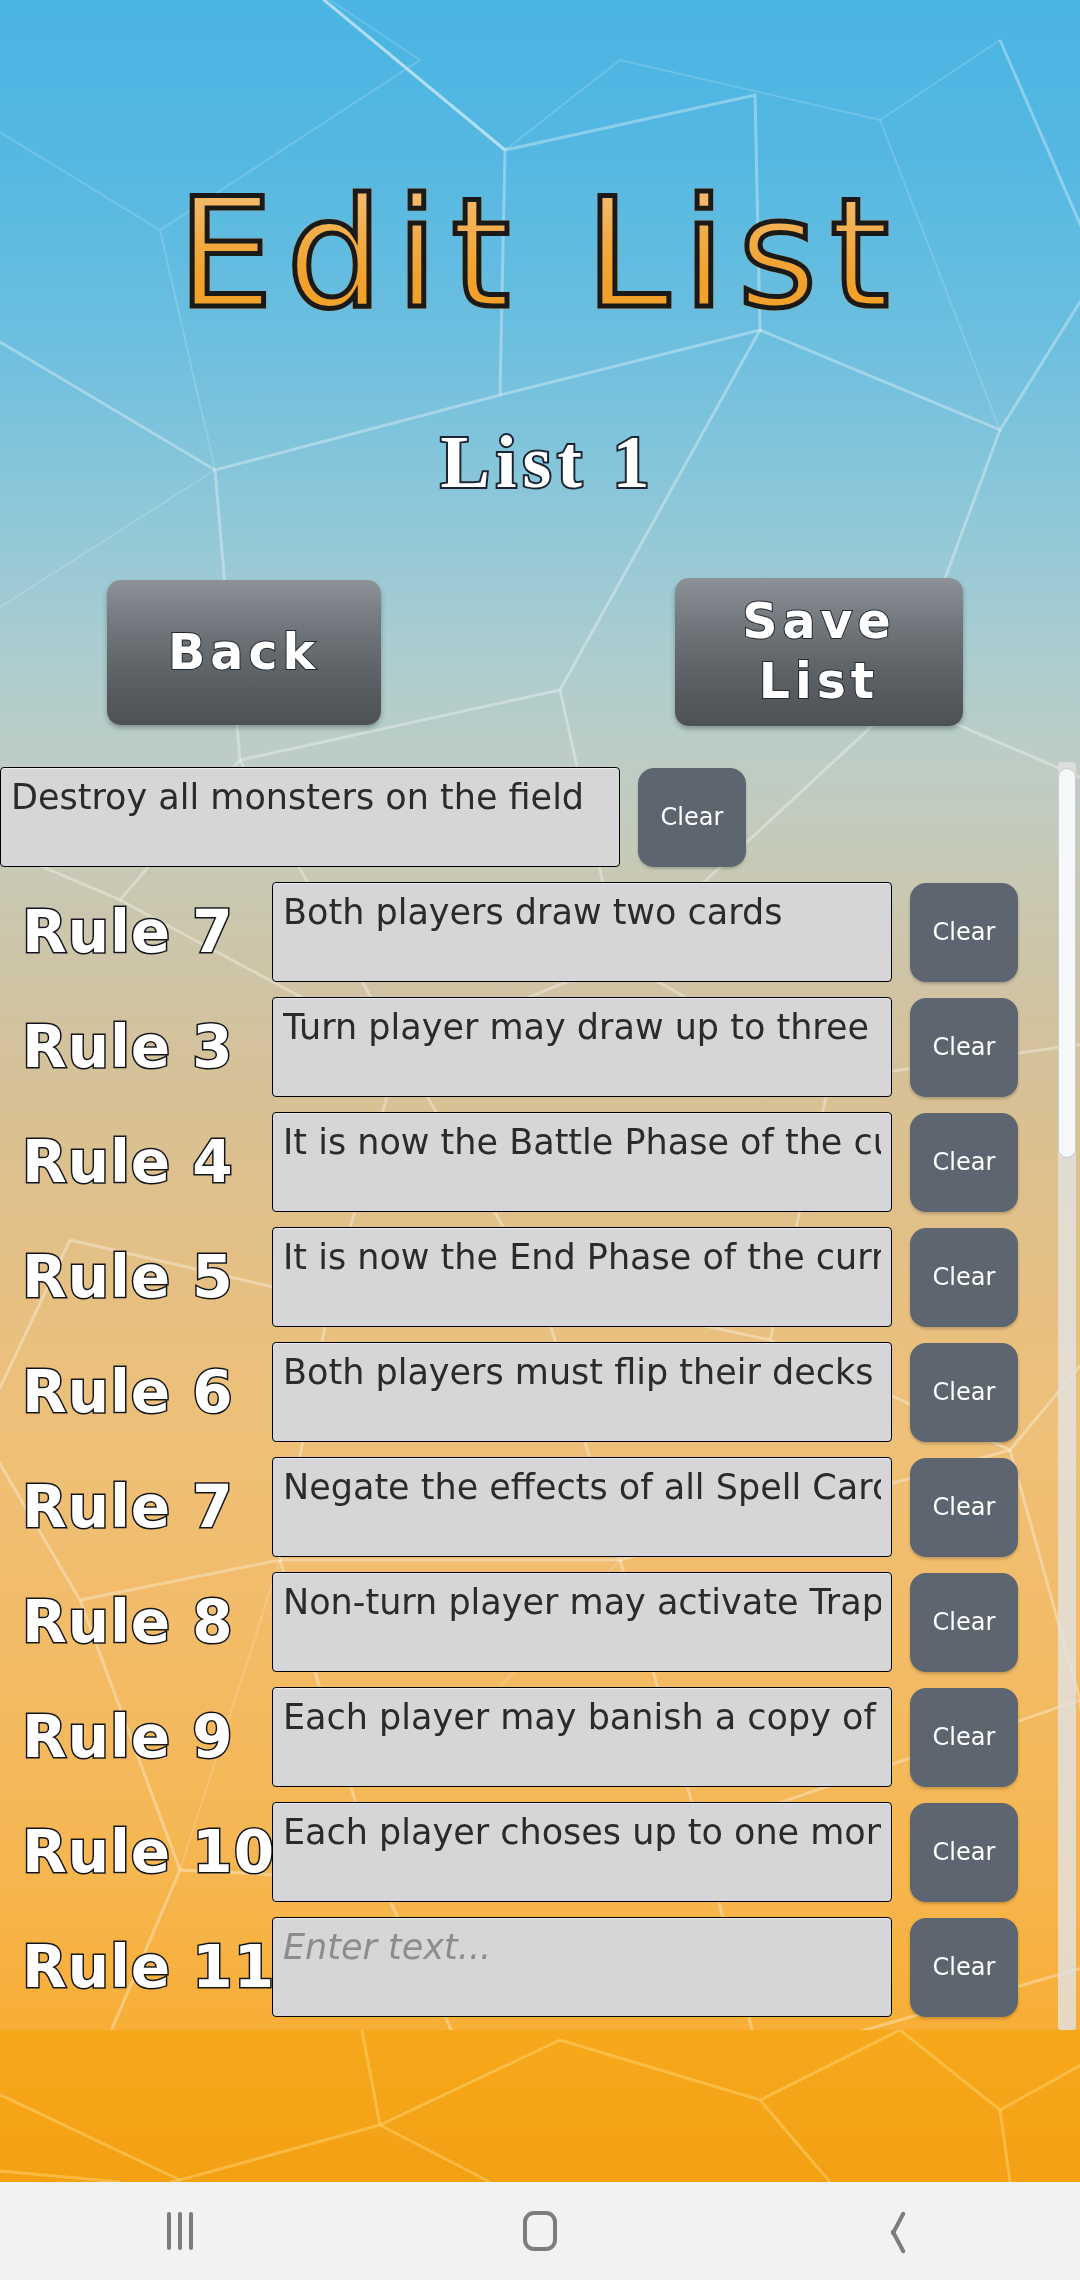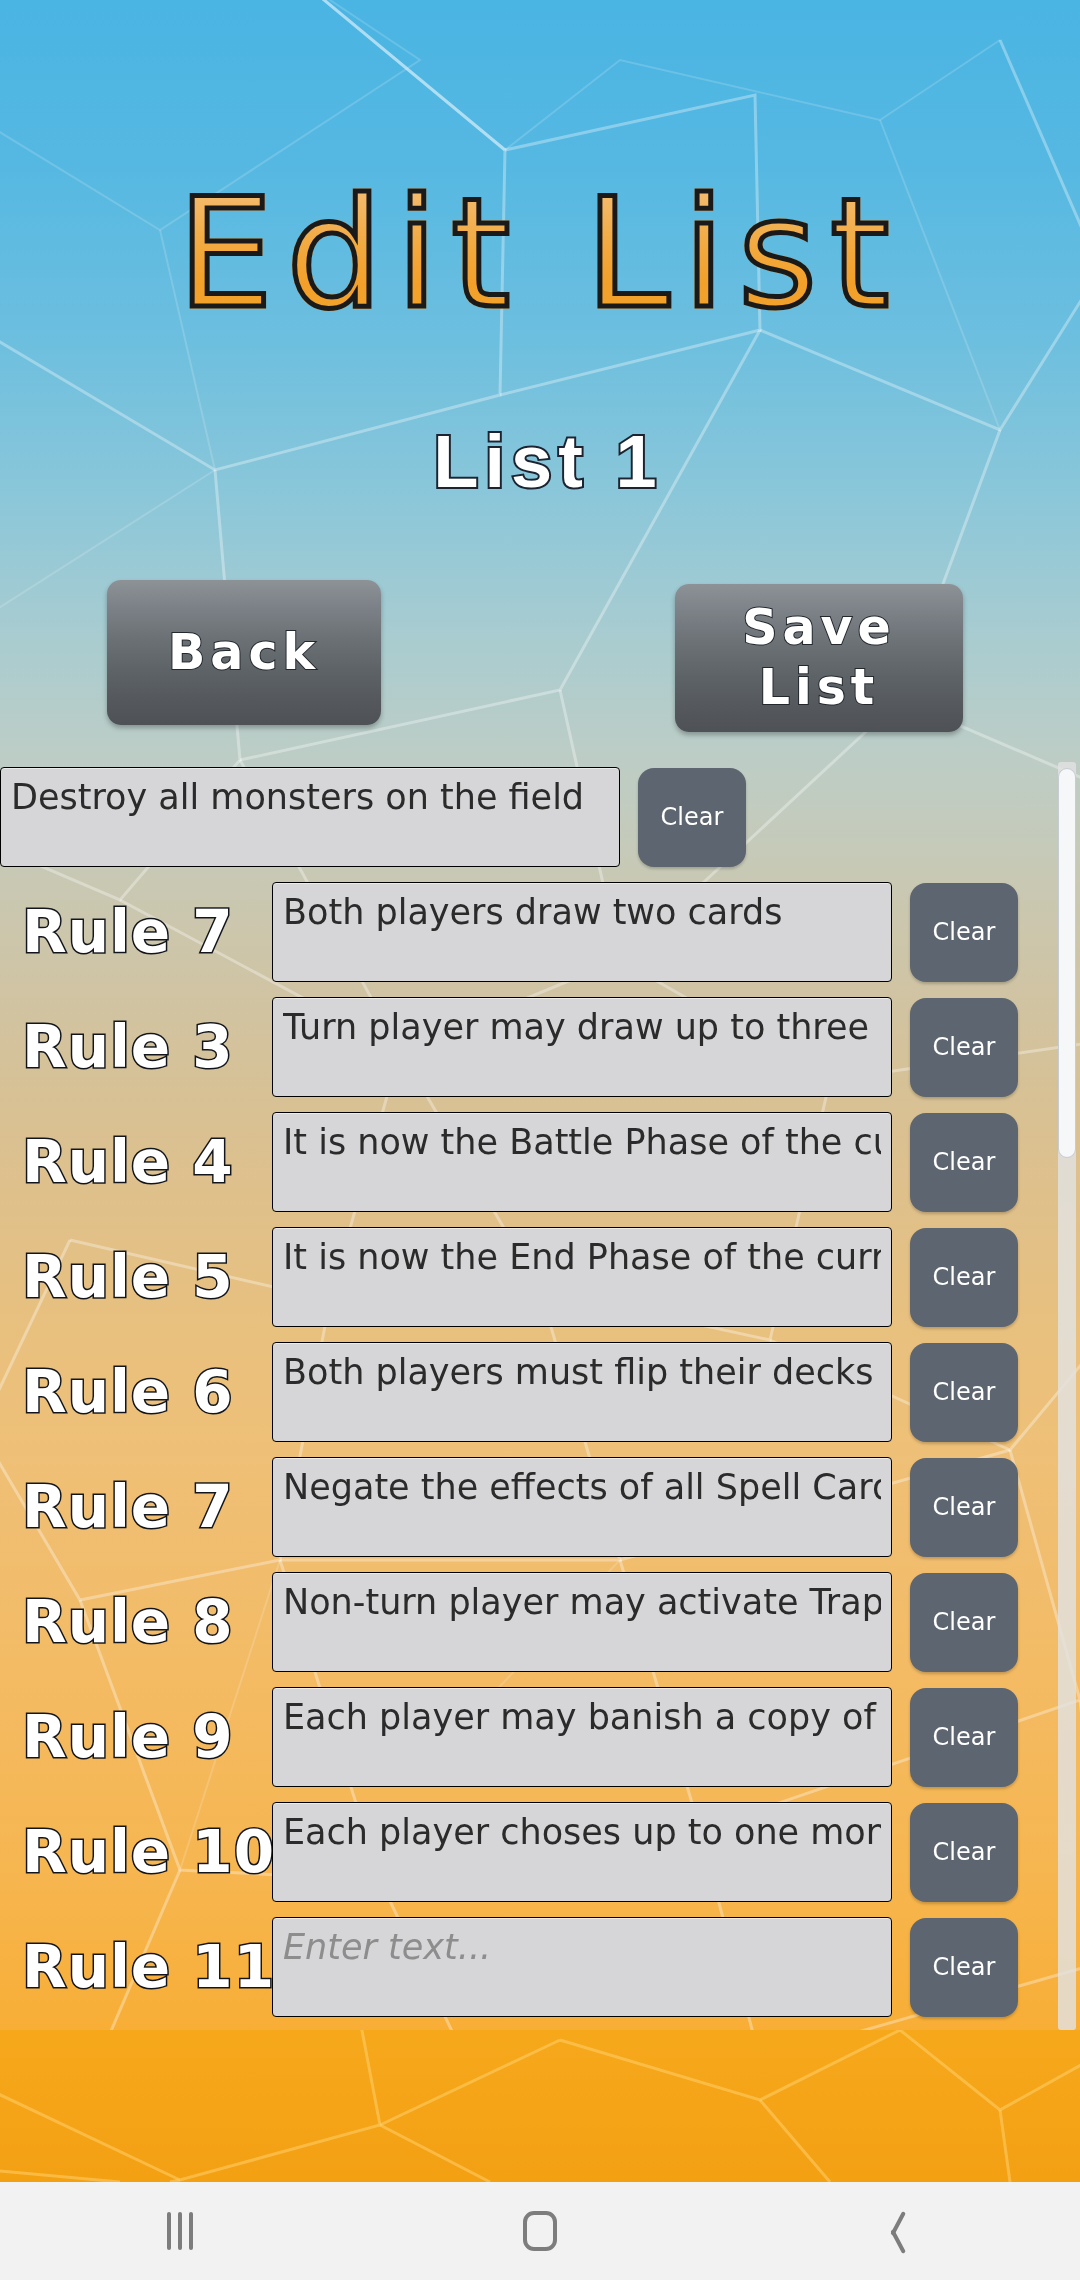--- a/index.html
+++ b/index.html
@@ -67,21 +67,21 @@
     background: linear-gradient(180deg,#f4c07a 0%, #f2a93f 45%, #f2a029 70%, #f1a52c 100%);
     -webkit-background-clip: text;
     background-clip: text;
     color: transparent;
     -webkit-text-stroke: 5px #1a1a1a;
     paint-order: stroke fill;
   }
   #list-subtitle {
     position: absolute; left: 0; right: 0; top: 425px;
     text-align: center;
-    font-family: Liberation Sans, sans-serif;
+    font-family: Liberation Serif, serif;
     font-weight: bold;
     font-size: 74px;
     line-height: 74px;
     letter-spacing: 6px;
     color: #ffffff;
     -webkit-text-stroke: 4px #1b2430;
     paint-order: stroke fill;
     padding-left: 16px;
   }
 
@@ -103,21 +103,21 @@
     -webkit-text-stroke: 2px #22282e;
     paint-order: stroke fill;
     display: flex; align-items: center; justify-content: center;
     text-align: center;
     cursor: pointer;
     pointer-events: auto;
   }
   #back-button { left: 107px; top: 580px; width: 274px; height: 145px; }
   #save-list-button {
     left: 675px; top: 578px; width: 288px; height: 148px;
-    padding: 0 10px; line-height: 60px; white-space: pre-line; margin-top: 6px;
+    padding: 0 10px; line-height: 60px; white-space: pre-line;
   }
 
   
   #rules-scroll {
     position: absolute;
     left: 0; top: 760px;
     width: 1080px; height: 1270px;
     overflow: hidden;
   }
   .rule-row {

